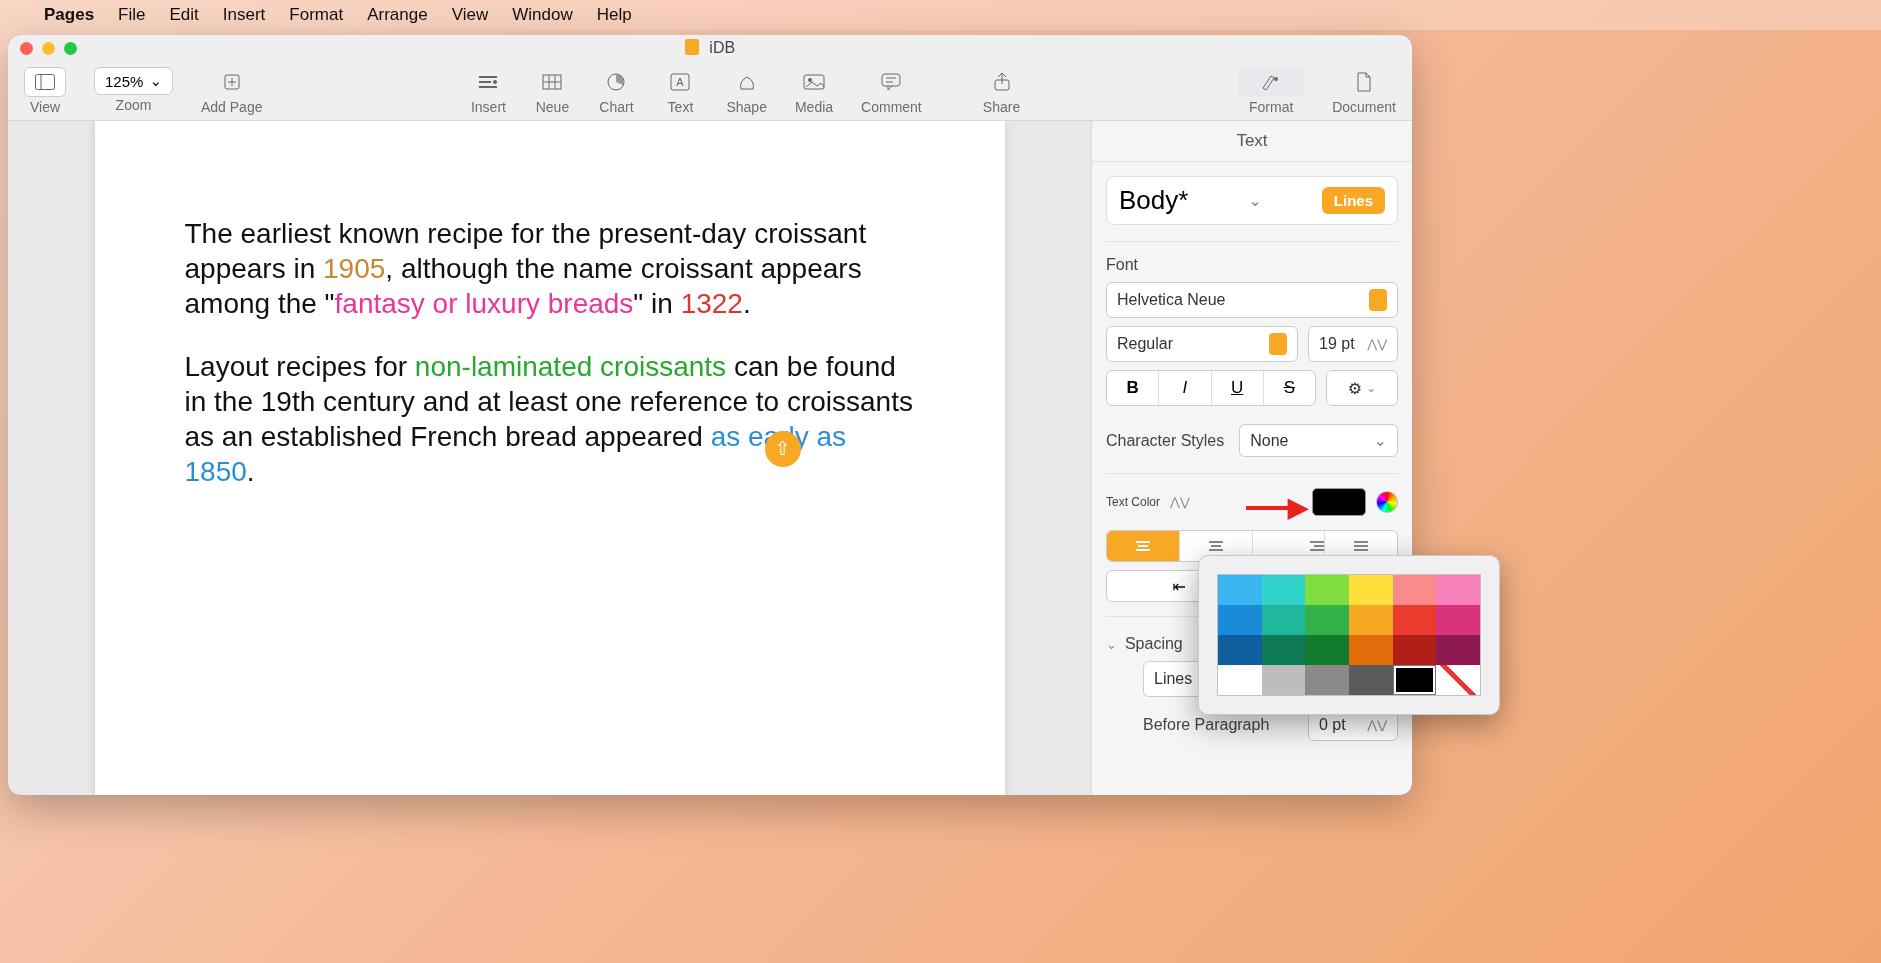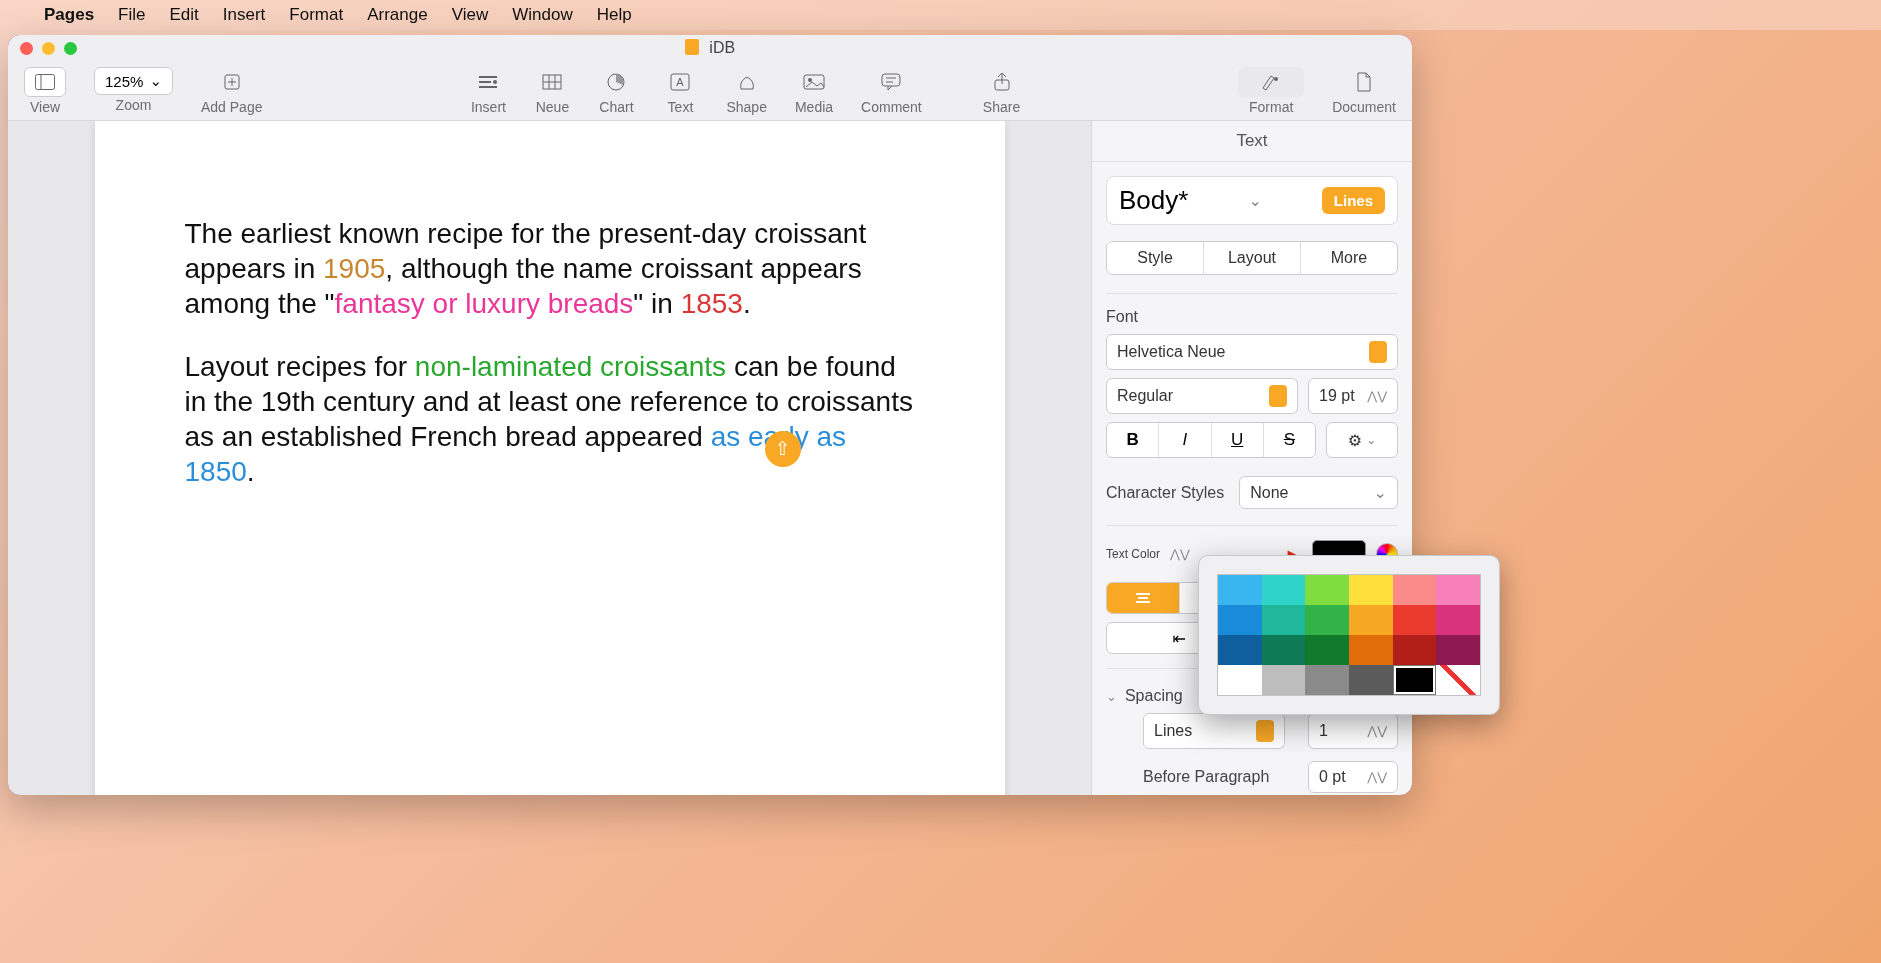--- a/index.html
+++ b/index.html
@@ -403,44 +403,39 @@
           </svg>
       </div>
       <div class="tool-label">Document</div>
     </div>
   </div>
 
   <div class="main">
     <div class="canvas">
       <div class="page">
         <p>
-          <span>The earliest known recipe for the present-day croissant appears in </span><span class="c-orange">1905</span><span>, although the name croissant appears among the "</span><span class="c-pink">fantasy or luxury breads</span><span>" in </span><span class="c-red">1853</span><span>.</span>
+          <span>The earliest known recipe for the present-day croissant appears in </span><span class="c-orange">1905</span><span>, although the name croissant appears among the "</span><span class="c-pink">fantasy or luxury breads</span><span>" in </span><span class="c-red">1322</span><span>.</span>
         </p>
         <p>
           <span>Layout recipes for </span><span class="c-green">non-laminated croissants</span><span> can be found in the 19th century and at least one reference to croissants as an established French bread appeared </span><span class="c-blue">as early as 1850</span><span>.</span>
         </p>
         <div class="caret-badge">⇧</div>
       </div>
     </div>
 
     <div class="inspector">
       <div class="insp-tab-title">Text</div>
       <div class="insp-body">
 
         <div class="style-row">
           <span class="style-name">Body*</span>
           <span style="color:#888;">⌄</span>
           <button class="update-btn">Lines</button>
         </div>
 
-        <div class="seg3">
-          <div class="active">Style</div>
-          <div>Layout</div>
-          <div>More</div>
-        </div>
 
         <hr class="sep">
 
         <div class="section-label">Font</div>
 
         <div class="field">
           <span>Helvetica Neue</span>
           <span class="stepper-knob"></span>
         </div>
 

